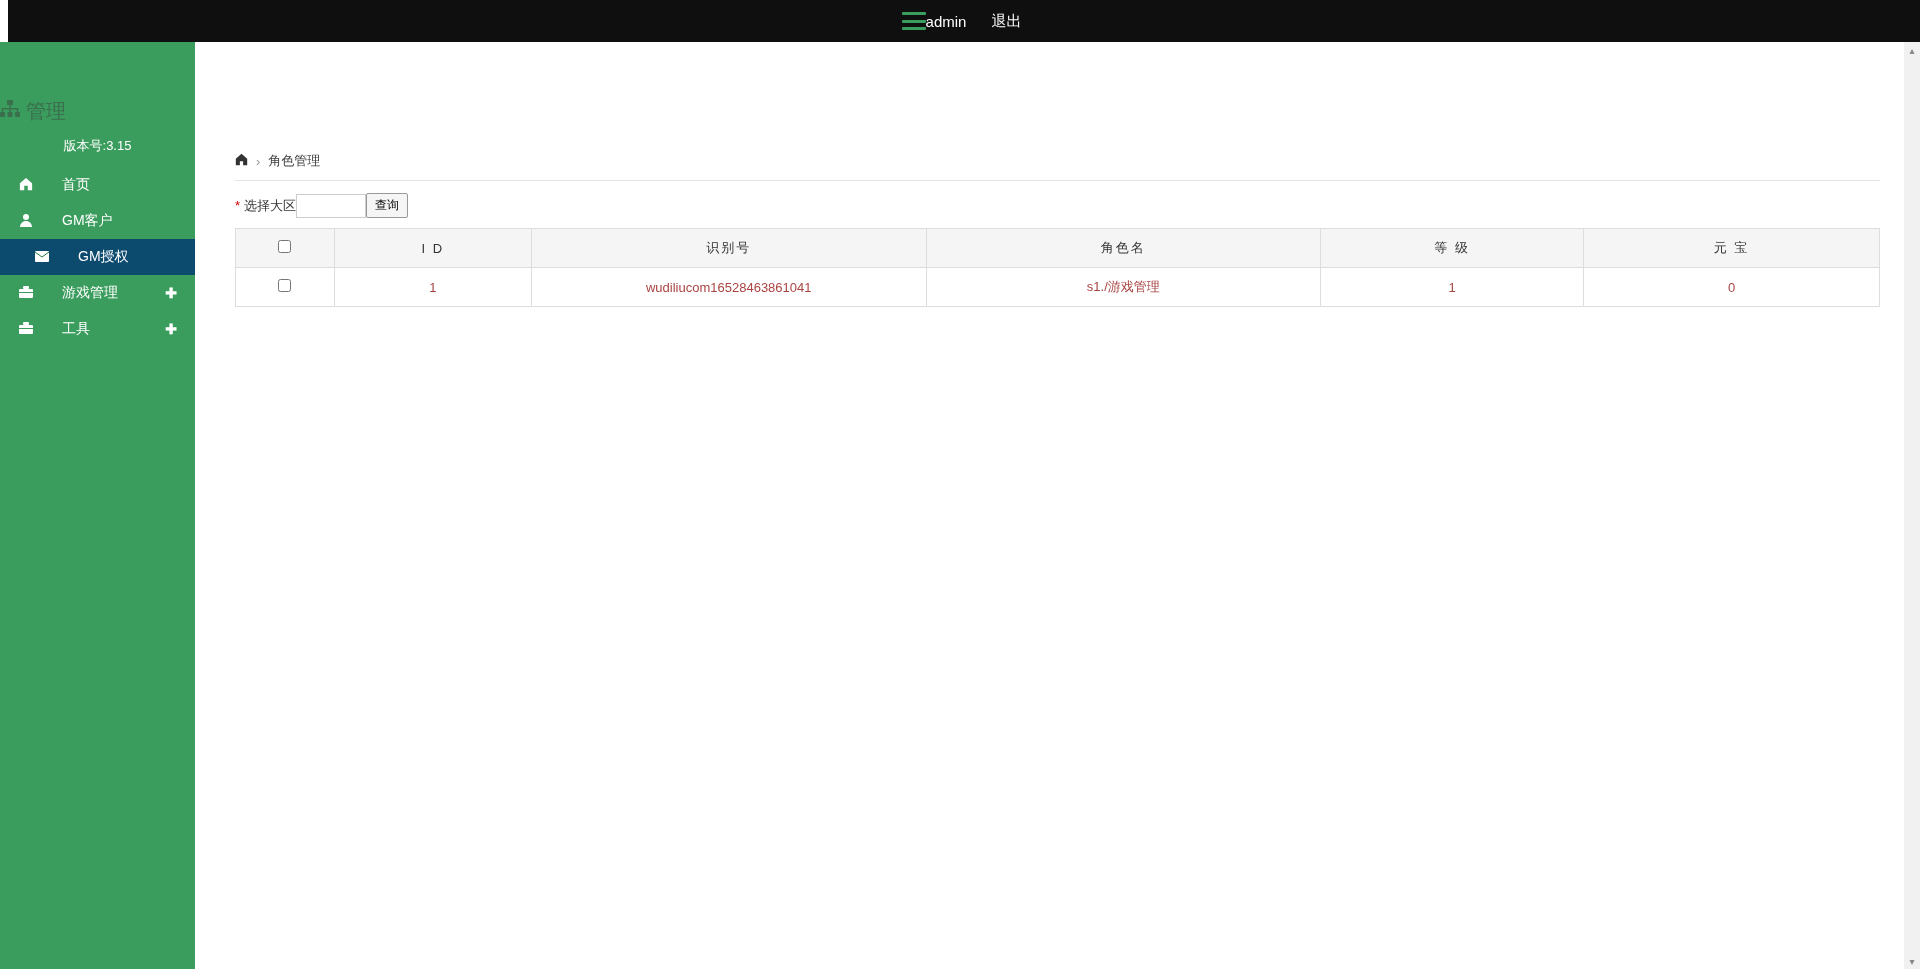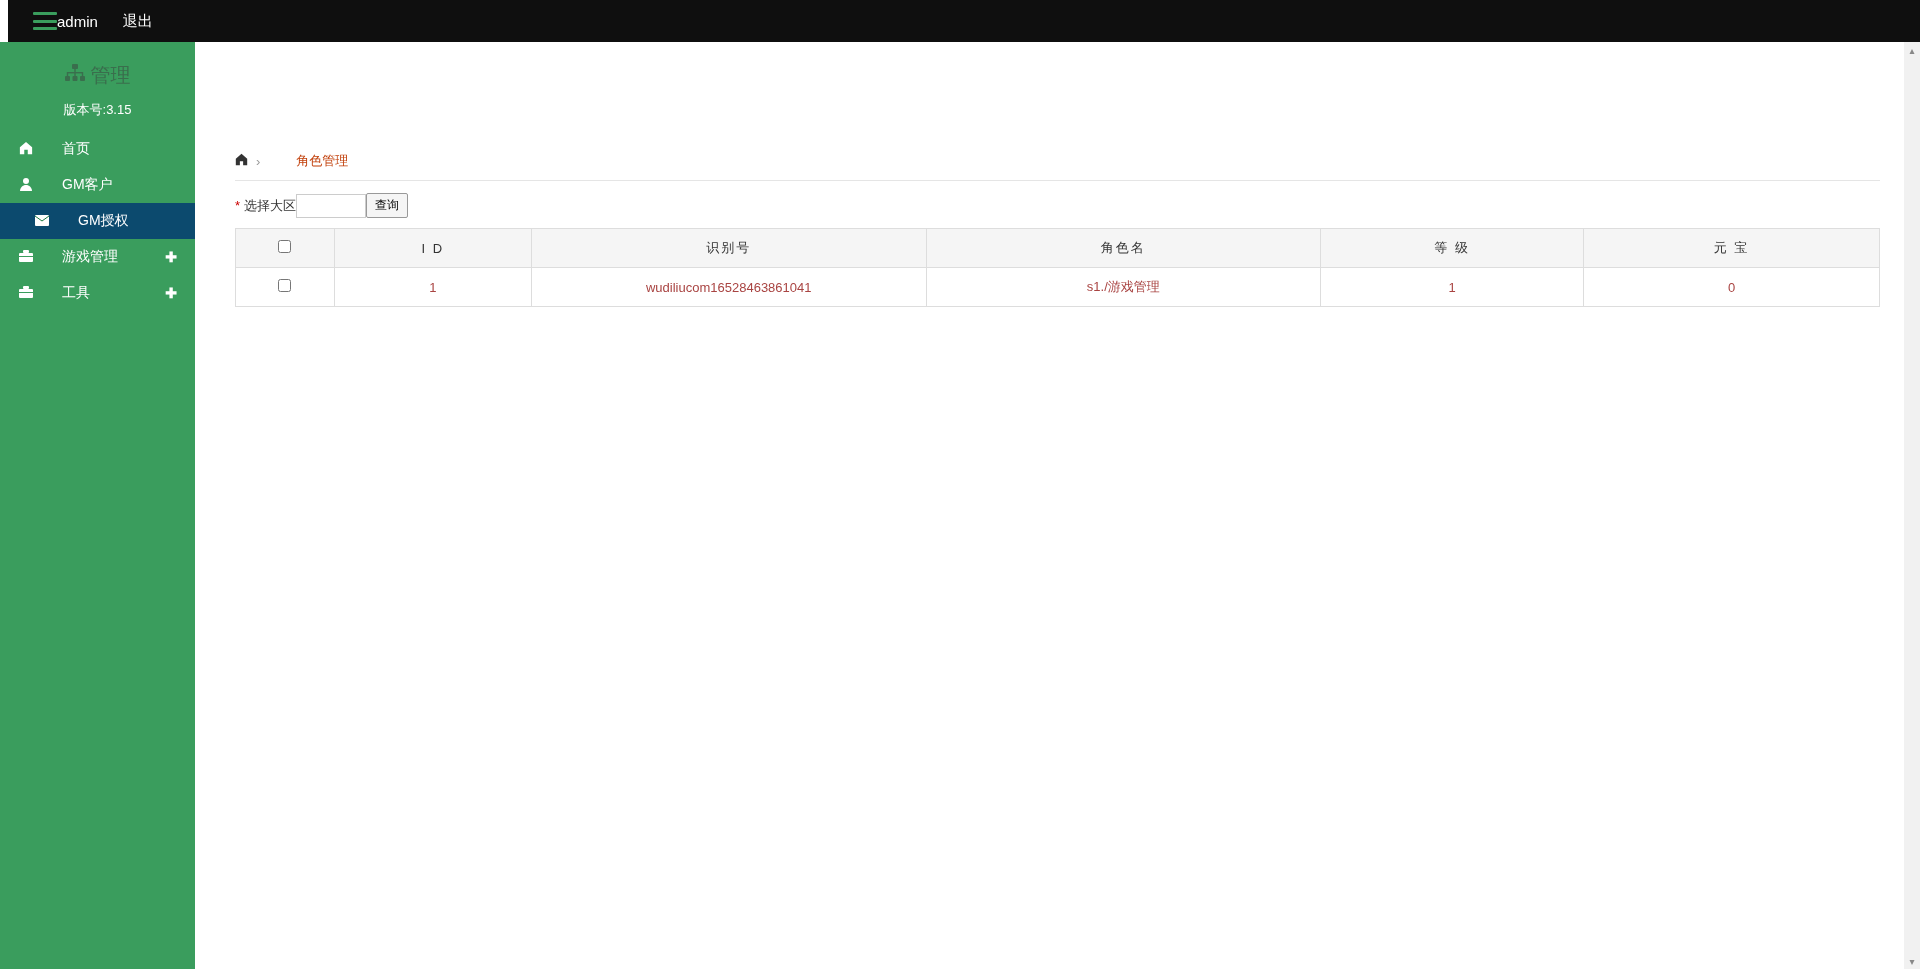--- a/index.html
+++ b/index.html
@@ -11,21 +11,21 @@
       font-family: Arial, "Microsoft YaHei", sans-serif;
       font-size: 13px;
       background: #fff;
       color: #333;
     }
     .topbar {
       background: #0f0f0f;
       height: 42px;
       display: flex;
       align-items: center;
-      justify-content: flex-start;
+      justify-content: center;
       padding: 0 15px;
       margin-left: 8px;
     }
     .hamburger {
       width: 24px;
       height: 18px;
       cursor: pointer;
       display: flex;
       flex-direction: column;
       justify-content: space-between;
@@ -58,22 +58,22 @@
       color: #fff;
       flex-shrink: 0;
     }
     .sidebar-header {
       text-align: center;
       padding: 20px 0 12px;
       color: #3a6e4d;
       font-size: 20px;
       display: flex;
       align-items: center;
-      justify-content: center;
       gap: 6px;
+      margin-top: 36px;
     }
     .sidebar-version {
       text-align: center;
       font-size: 13px;
       color: #fff;
       padding-bottom: 12px;
     }
     .nav-item {
       display: flex;
       align-items: center;
@@ -110,22 +110,21 @@
       font-size: 13px;
       color: #333;
       padding-bottom: 10px;
       border-bottom: 1px solid #e5e5e5;
       margin-bottom: 8px;
     }
     .breadcrumb .sep {
       color: #999;
     }
     .breadcrumb-current {
-      color: #c2410c;
-      margin-left: 28px;
+      color: #404040;
     }
     .filter-row {
       display: flex;
       align-items: center;
       padding: 4px 0 10px;
       font-size: 13px;
     }
     .required-star {
       color: #c00;
       margin-right: 4px;

